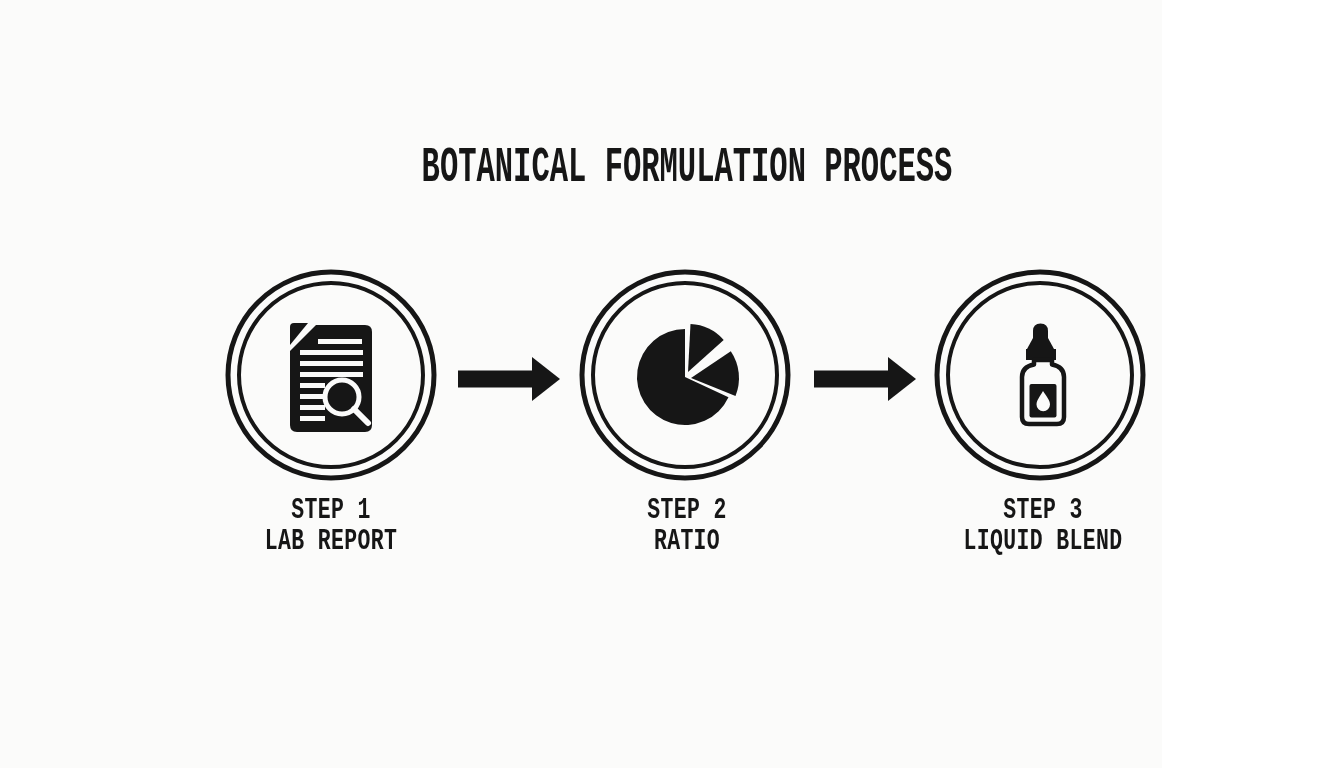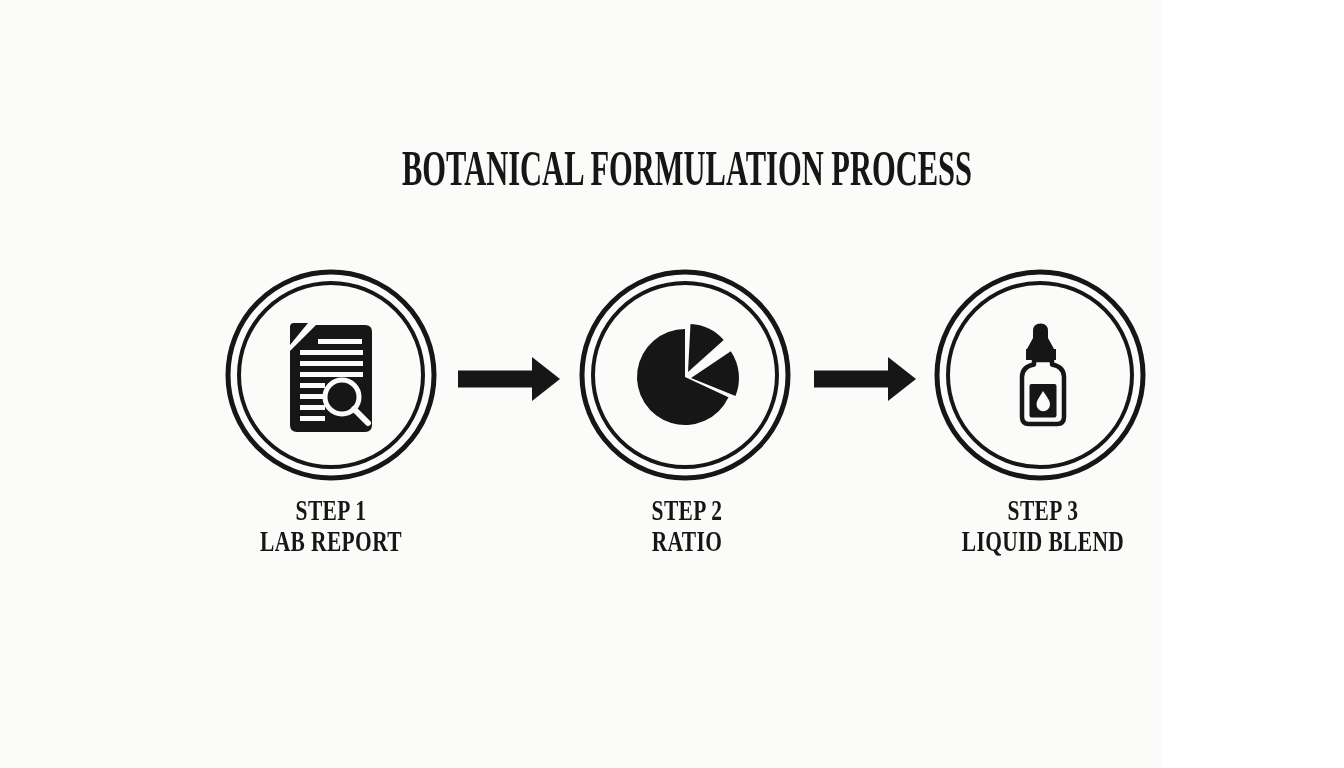--- a/index.html
+++ b/index.html
@@ -1,21 +1,21 @@
 <!DOCTYPE html>
 <html><head>
 <meta charset="utf-8">
 <style>
   html,body{margin:0;padding:0;}
   .canvas{
     position:relative;
     width:1162px;height:768px;
     background:#fbfbfa;
     overflow:hidden;
-    font-family:Liberation Serif, serif;
+    font-family:Liberation Mono, monospace;
     color:#161616;
   }
   .title-text{
     position:absolute;
     left:687px; top:143px;
     font-size:50px; font-weight:bold; line-height:1;
     white-space:nowrap;
     letter-spacing:0px;
     transform:translateX(-50%) scaleX(0.61);
     color:#161616;

